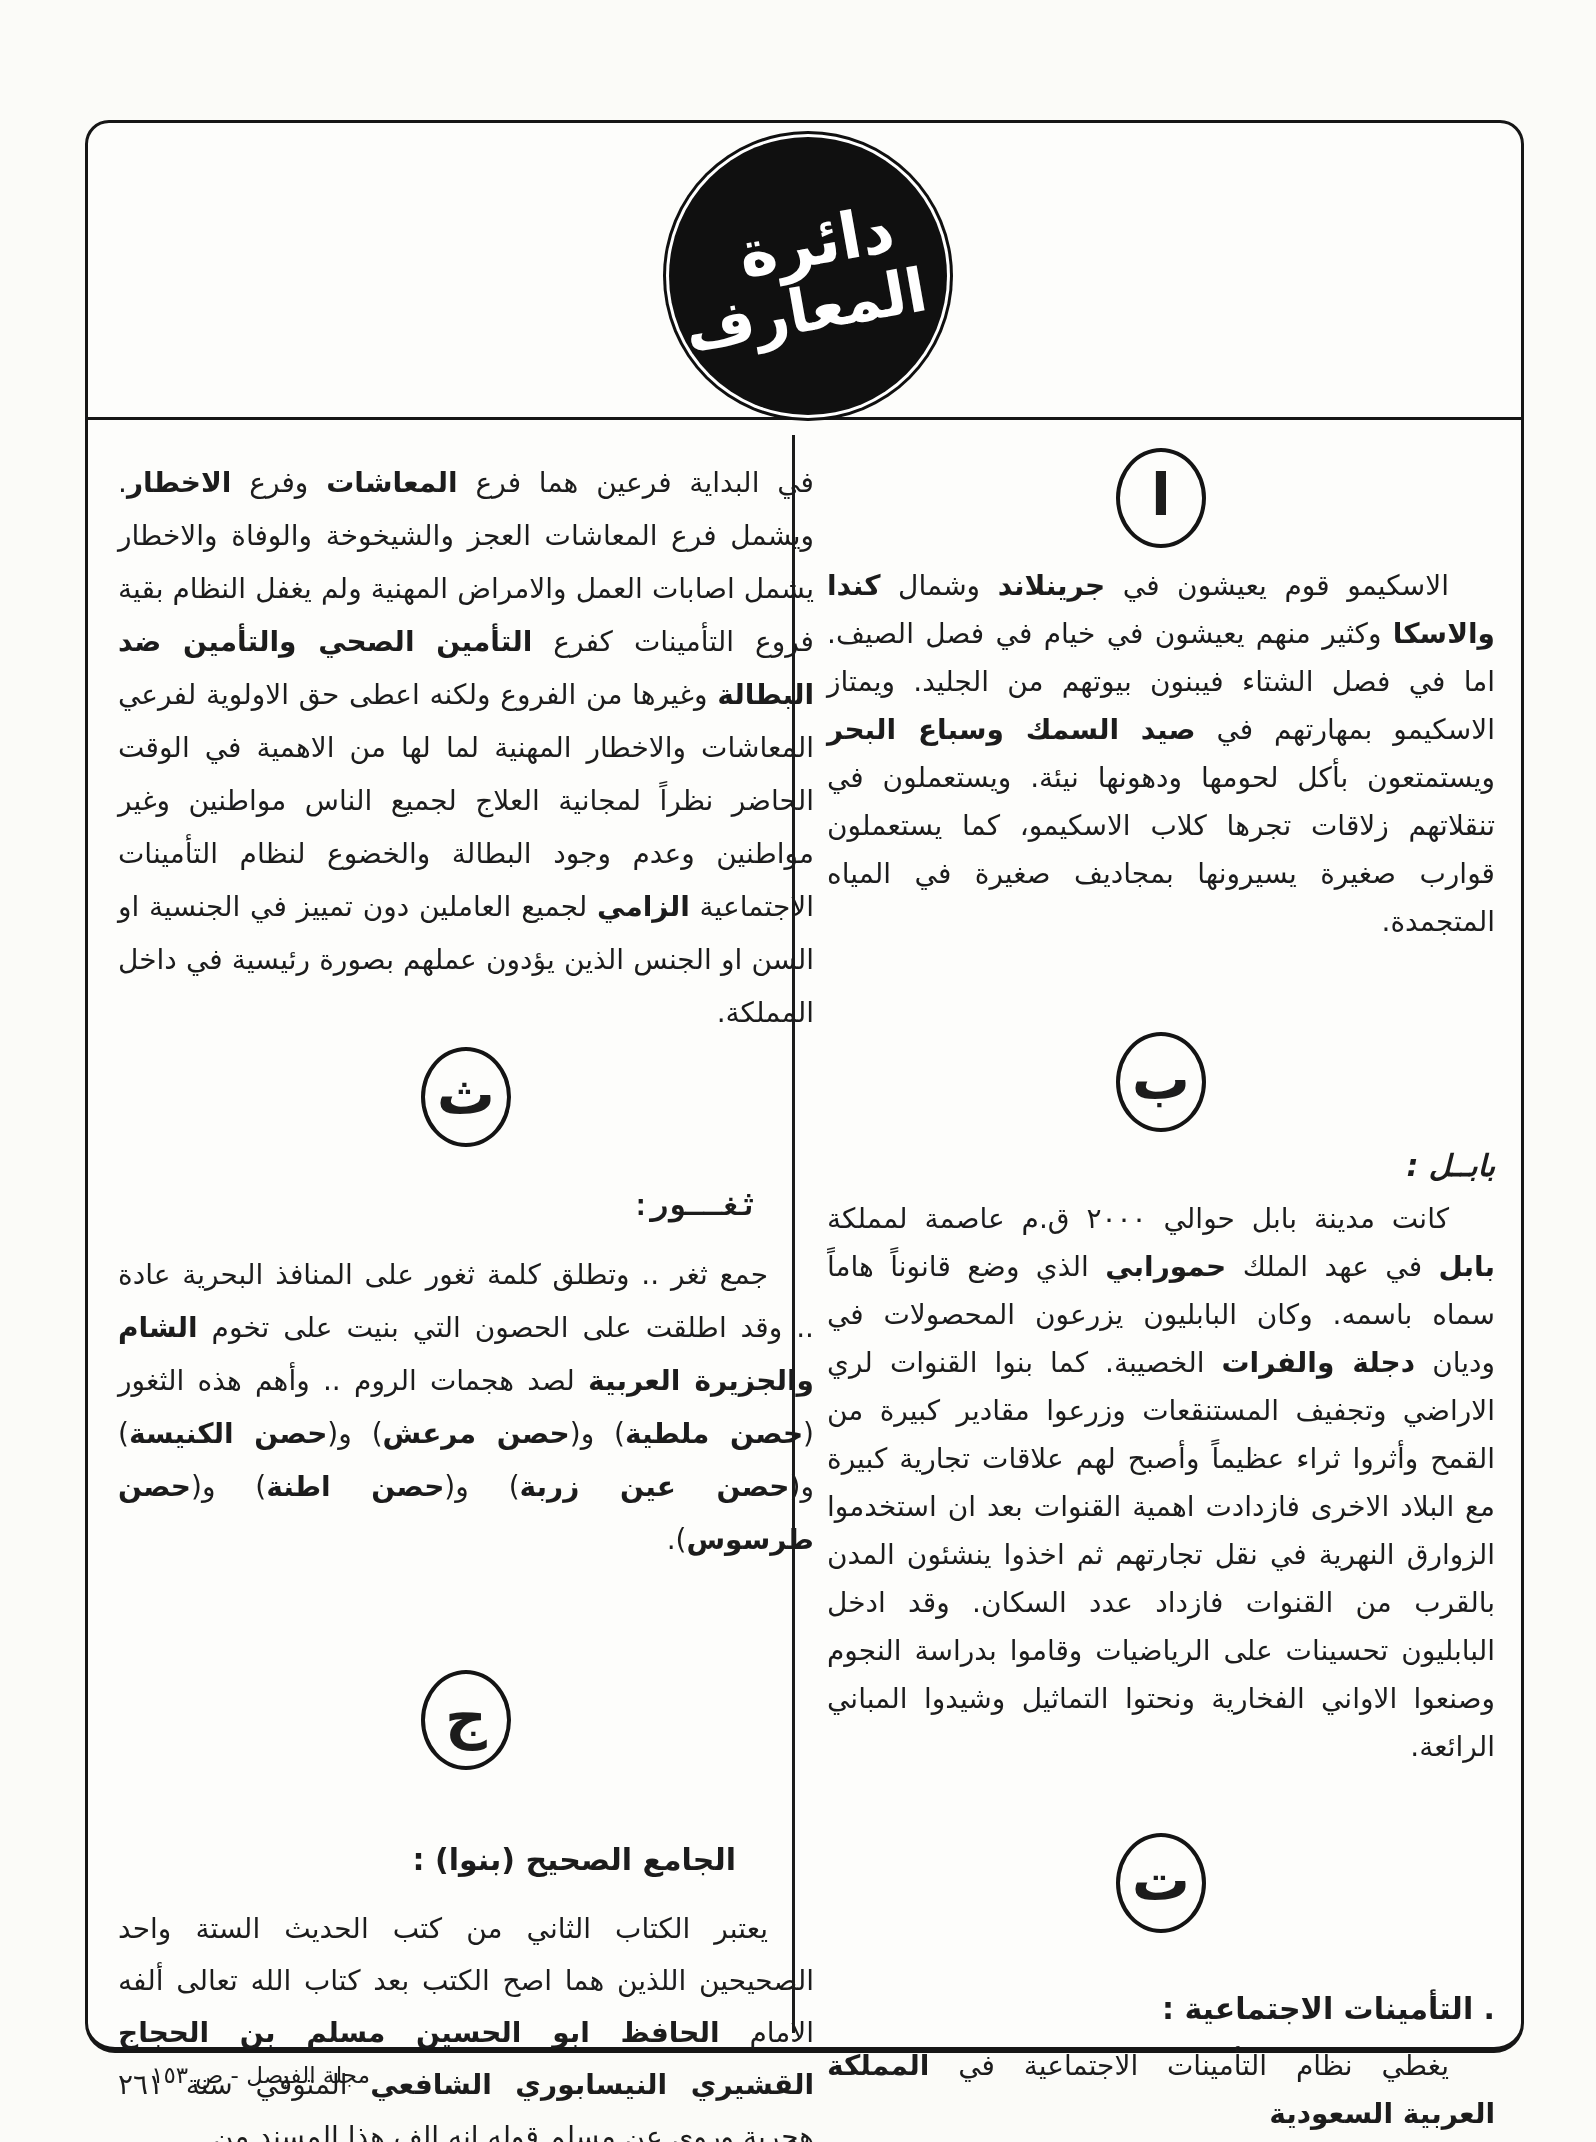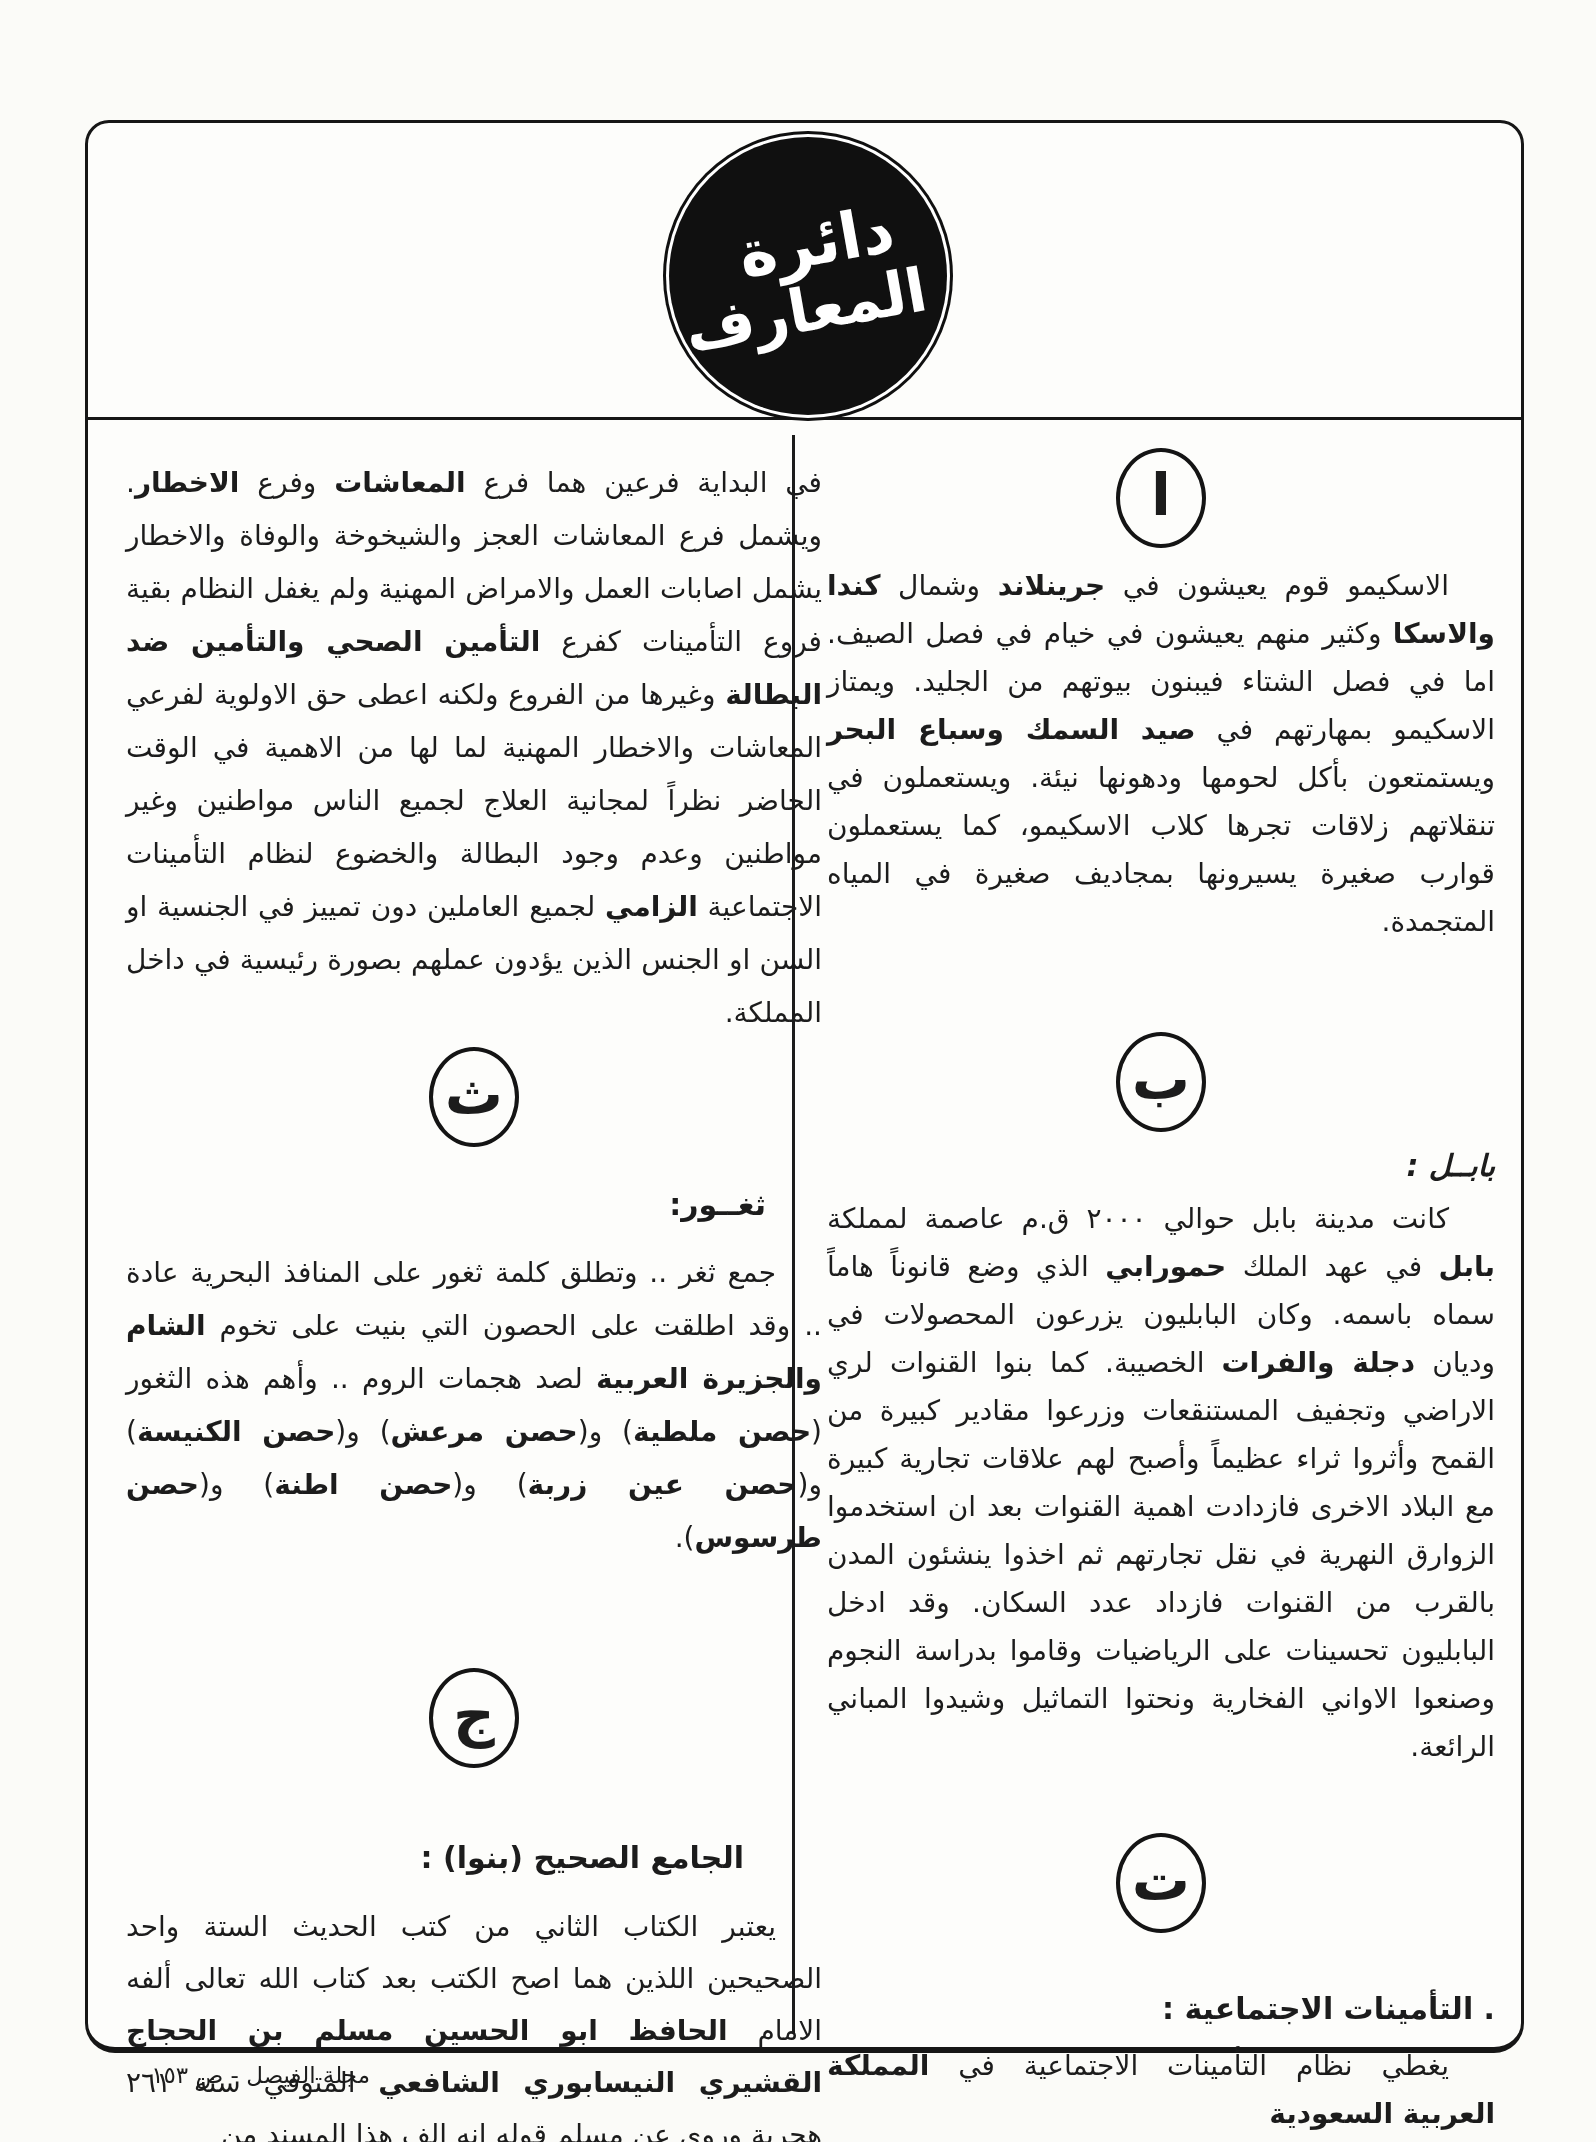--- a/index.html
+++ b/index.html
@@ -34,21 +34,21 @@
   .logo-line2{font-size:60px;display:block;transform:translateX(-8px);}
   .column-divider{
     position:absolute;left:704px;top:312px;width:3px;height:1598px;
     background:#1b1b1b;
   }
   .col{
     position:absolute;top:297px;bottom:0;
     direction:rtl;
   }
   .col-right{right:0;width:726px;padding:0 26px 0 32px;box-sizing:border-box;}
-  .col-left{left:8px;width:756px;padding:0 30px 0 30px;box-sizing:border-box;}
+  .col-left{left:0;width:756px;padding:0 30px 0 30px;box-sizing:border-box;}
   .letter-badge{
     width:90px;height:100px;
     border:4px solid #141414;border-radius:50%;
     display:flex;align-items:center;justify-content:center;
     font-size:58px;font-weight:bold;
     margin-left:auto;margin-right:auto;
     box-sizing:border-box;padding-bottom:6px;
   }
   .entry-heading{
     font-size:30px;font-weight:bold;margin:0;text-align:right;
@@ -63,21 +63,21 @@
   .h-eskimo{margin-top:10px;}
   .p-eskimo{margin-top:14px;}
   .b-ba{margin-top:86px;}
   .h-babel{margin-top:16px;font-style:italic;}
   .p-babel{margin-top:12px;}
   .b-ta{margin-top:62px;}
   .h-insurance{margin-top:58px;}
   .p-insurance{margin-top:16px;}
   .p-pensions{margin-top:36px;}
   .b-tha{margin-top:8px;}
-  .h-thughur{margin-top:40px;padding-left:0;padding-right:56px;}
+  .h-thughur{margin-top:40px;padding-left:0;padding-right:56px;font-family:Liberation Mono, monospace;}
   .p-thughur{margin-top:24px;}
   .b-jim{margin-top:104px;}
   .h-jami{margin-top:72px;padding-right:78px;}
   .p-jami{margin-top:26px;line-height:52px !important;}
   .footer-line{
     position:absolute;left:88px;top:2062px;width:282px;
     font-size:23px;direction:rtl;text-align:right;color:#1c1c1c;
   }
   b{font-weight:bold;}
 </style>

